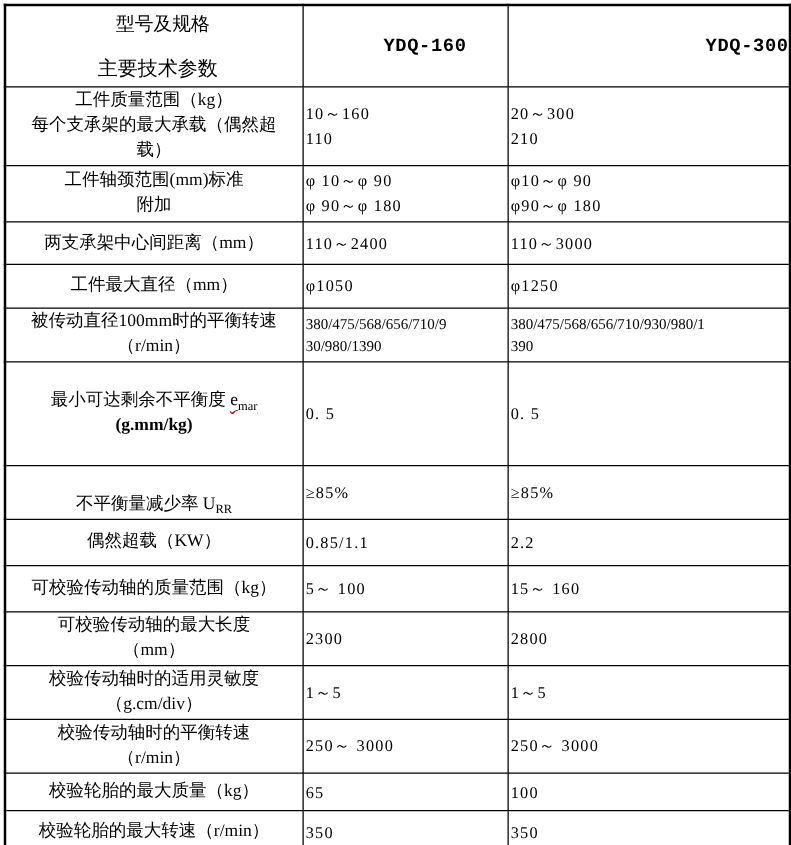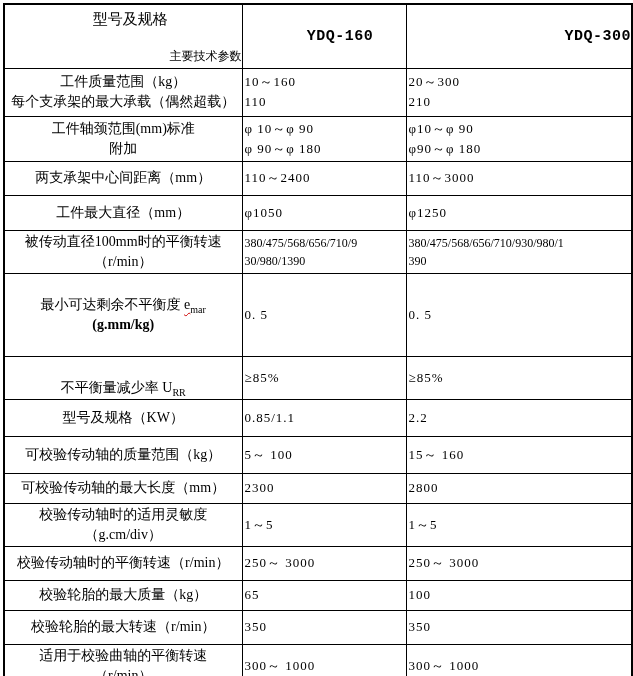--- a/index.html
+++ b/index.html
@@ -41,39 +41,39 @@
     justify-content: space-between;
     gap: 16px;
   }
   .corner-top {
     text-align: center;
     font-size: 15px;
     padding-top: 5px;
     padding-left: 14px;
   }
   .corner-bottom {
-    text-align: right;
-    font-size: 12px;
+    text-align: center;
+    font-size: 16px;
     padding: 0 0 3px 6px;
   }
   .model-head {
     font-weight: bold;
     font-size: 15px;
     letter-spacing: 0.5px;
     font-family: "Liberation Mono", "DejaVu Sans Mono", monospace;
   }
   .model-head.m1 { text-align: center; padding-left: 32px; }
   .model-head.m2 { text-align: right; padding-left: 10px; }
   
   td.label {
     text-align: center;
     font-size: 14px;
     line-height: 20px;
     white-space: pre-line;
-    padding: 1px 6px;
+    padding: 1px 17px;
   }
   td.val {
     text-align: left;
     font-size: 13px;
     line-height: 20px;
     letter-spacing: 1px;
     white-space: pre-line;
     padding: 1px 2px;
   }
   tr.small-vals td.val {
@@ -168,21 +168,21 @@
 
     <tr style="height:26px">
       <td class="label">
         <span>不平衡量减少率 </span><span><span>U</span><sub>RR</sub></span>
       </td>
       <td class="val">≥85%</td>
       <td class="val">≥85%</td>
     </tr>
 
     <tr style="height:37px">
-      <td class="label">型号及规格（KW）</td>
+      <td class="label">偶然超载（KW）</td>
       <td class="val">0.85/1.1</td>
       <td class="val">2.2</td>
     </tr>
 
     <tr style="height:37px">
       <td class="label">可校验传动轴的质量范围（kg）</td>
       <td class="val">5～ 100</td>
       <td class="val">15～ 160</td>
     </tr>
 

